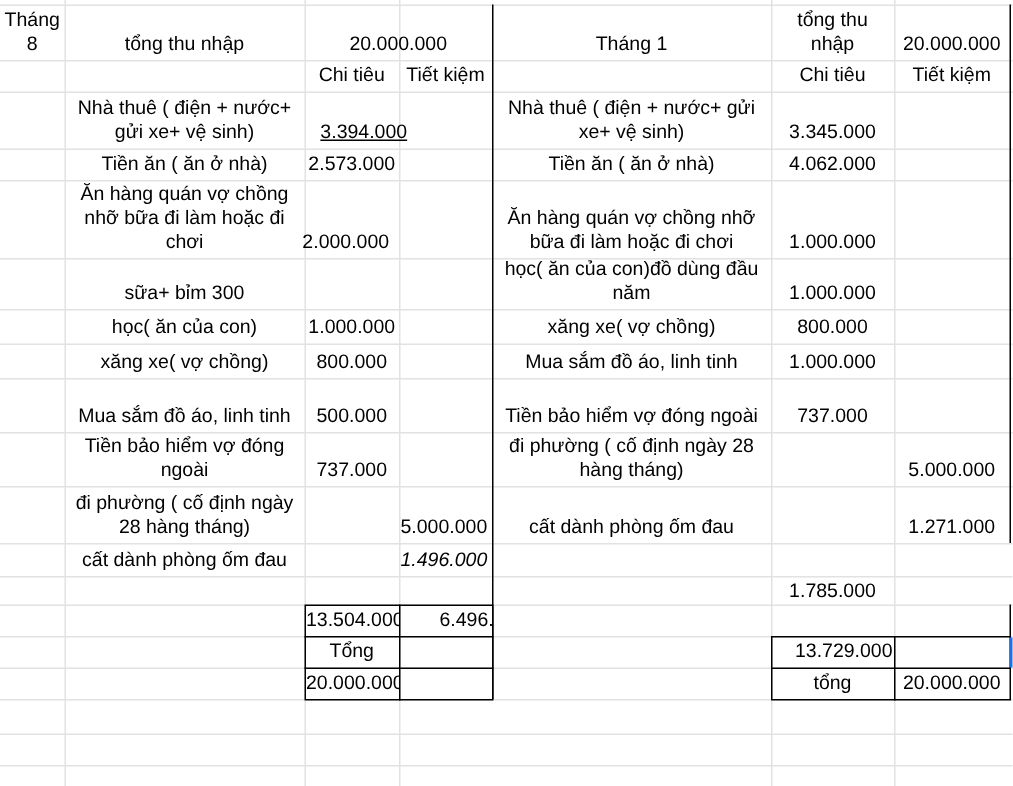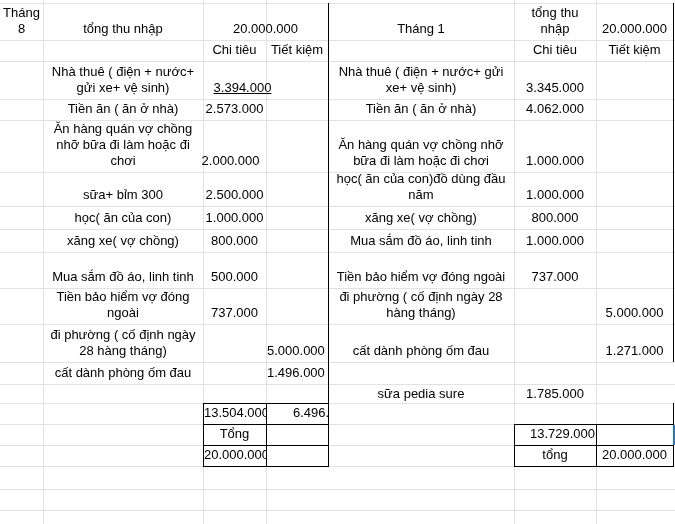--- a/index.html
+++ b/index.html
@@ -68,39 +68,38 @@
   <div class="cell" style="left:43px;top:61px;width:160px;height:38px;">Nhà thuê ( điện + nước+ gửi xe+ vệ sinh)</div>
   <div class="cell" style="left:211px;top:61px;width:63px;height:38px;text-decoration:underline;">3.394.000</div>
 
   <div class="cell" style="left:43px;top:99px;width:160px;height:21px;">Tiền ăn ( ăn ở nhà)</div>
   <div class="cell" style="left:203px;top:99px;width:63px;height:21px;">2.573.000</div>
 
   <div class="cell" style="left:43px;top:120px;width:160px;height:52px;">Ăn hàng quán vợ chồng nhỡ bữa đi làm hoặc đi chơi</div>
   <div class="cell" style="left:199px;top:120px;width:63px;height:52px;">2.000.000</div>
 
   <div class="cell" style="left:43px;top:172px;width:160px;height:34px;">sữa+ bỉm 300</div>
-  <div class="cell" style="left:203px;top:172px;width:63px;height:34px;">2.500.000</div>
 
   <div class="cell" style="left:43px;top:206px;width:160px;height:23px;text-align:right;">học( ăn của con)</div>
   <div class="cell" style="left:203px;top:206px;width:63px;height:23px;">1.000.000</div>
 
   <div class="cell" style="left:43px;top:229px;width:160px;height:23px;">xăng xe( vợ chồng)</div>
   <div class="cell" style="left:203px;top:229px;width:63px;height:23px;">800.000</div>
 
   <div class="cell" style="left:43px;top:252px;width:160px;height:36px;">Mua sắm đồ áo, linh tinh</div>
   <div class="cell" style="left:203px;top:252px;width:63px;height:36px;">500.000</div>
 
   <div class="cell" style="left:43px;top:288px;width:160px;height:36px;">Tiền bảo hiểm vợ đóng ngoài</div>
   <div class="cell" style="left:203px;top:288px;width:63px;height:36px;">737.000</div>
 
   <div class="cell" style="left:43px;top:324px;width:160px;height:38px;">đi phường ( cố định ngày 28 hàng tháng)</div>
   <div class="cell nowrap" style="left:266px;top:324px;width:62px;height:38px;">5.000.000</div>
 
   <div class="cell" style="left:43px;top:362px;width:160px;height:22px;">cất dành phòng ốm đau</div>
-  <div class="cell nowrap" style="left:266px;top:362px;width:62px;height:22px;">1.496.000</div>
+  <div class="cell nowrap" style="left:266px;top:362px;width:62px;height:22px;font-style:italic;">1.496.000</div>
 
   <div class="cell nowrap" style="left:203px;top:403px;width:63px;height:21px;">13.504.000</div>
   <div class="cell nowrap" style="left:266px;top:403px;width:62px;height:21px;padding-left:27px;">6.496.000</div>
   <div class="cell" style="left:203px;top:424px;width:63px;height:21px;">Tổng</div>
   <div class="cell nowrap" style="left:203px;top:445px;width:63px;height:21px;">20.000.000</div>
 
   <div class="cell" style="left:328px;top:3px;width:186px;height:37px;">Tháng 1</div>
   <div class="cell" style="left:514px;top:3px;width:82px;height:37px;padding-left:14px;padding-right:14px;">tổng thu nhập</div>
   <div class="cell" style="left:596px;top:3px;width:77px;height:37px;">20.000.000</div>
   <div class="cell" style="left:514px;top:40px;width:82px;height:21px;">Chi tiêu</div>
@@ -126,19 +125,18 @@
 
   <div class="cell" style="left:328px;top:252px;width:186px;height:36px;">Tiền bảo hiểm vợ đóng ngoài</div>
   <div class="cell" style="left:514px;top:252px;width:82px;height:36px;">737.000</div>
 
   <div class="cell" style="left:328px;top:288px;width:186px;height:36px;">đi phường ( cố định ngày 28 hàng tháng)</div>
   <div class="cell" style="left:596px;top:288px;width:77px;height:36px;">5.000.000</div>
 
   <div class="cell" style="left:328px;top:324px;width:186px;height:38px;">cất dành phòng ốm đau</div>
   <div class="cell" style="left:596px;top:324px;width:77px;height:38px;">1.271.000</div>
 
-  <div class="cell" style="left:328px;top:384px;width:186px;height:19px;padding-bottom:1px;">sữa pedia sure</div>
   <div class="cell" style="left:514px;top:384px;width:82px;height:19px;padding-bottom:1px;">1.785.000</div>
 
   <div class="cell" style="left:514px;top:424px;width:82px;height:21px;padding-left:17px;">13.729.000</div>
   <div class="cell" style="left:514px;top:445px;width:82px;height:21px;">tổng</div>
   <div class="cell" style="left:596px;top:445px;width:77px;height:21px;">20.000.000</div>
 </div>
 
 </body></html>

